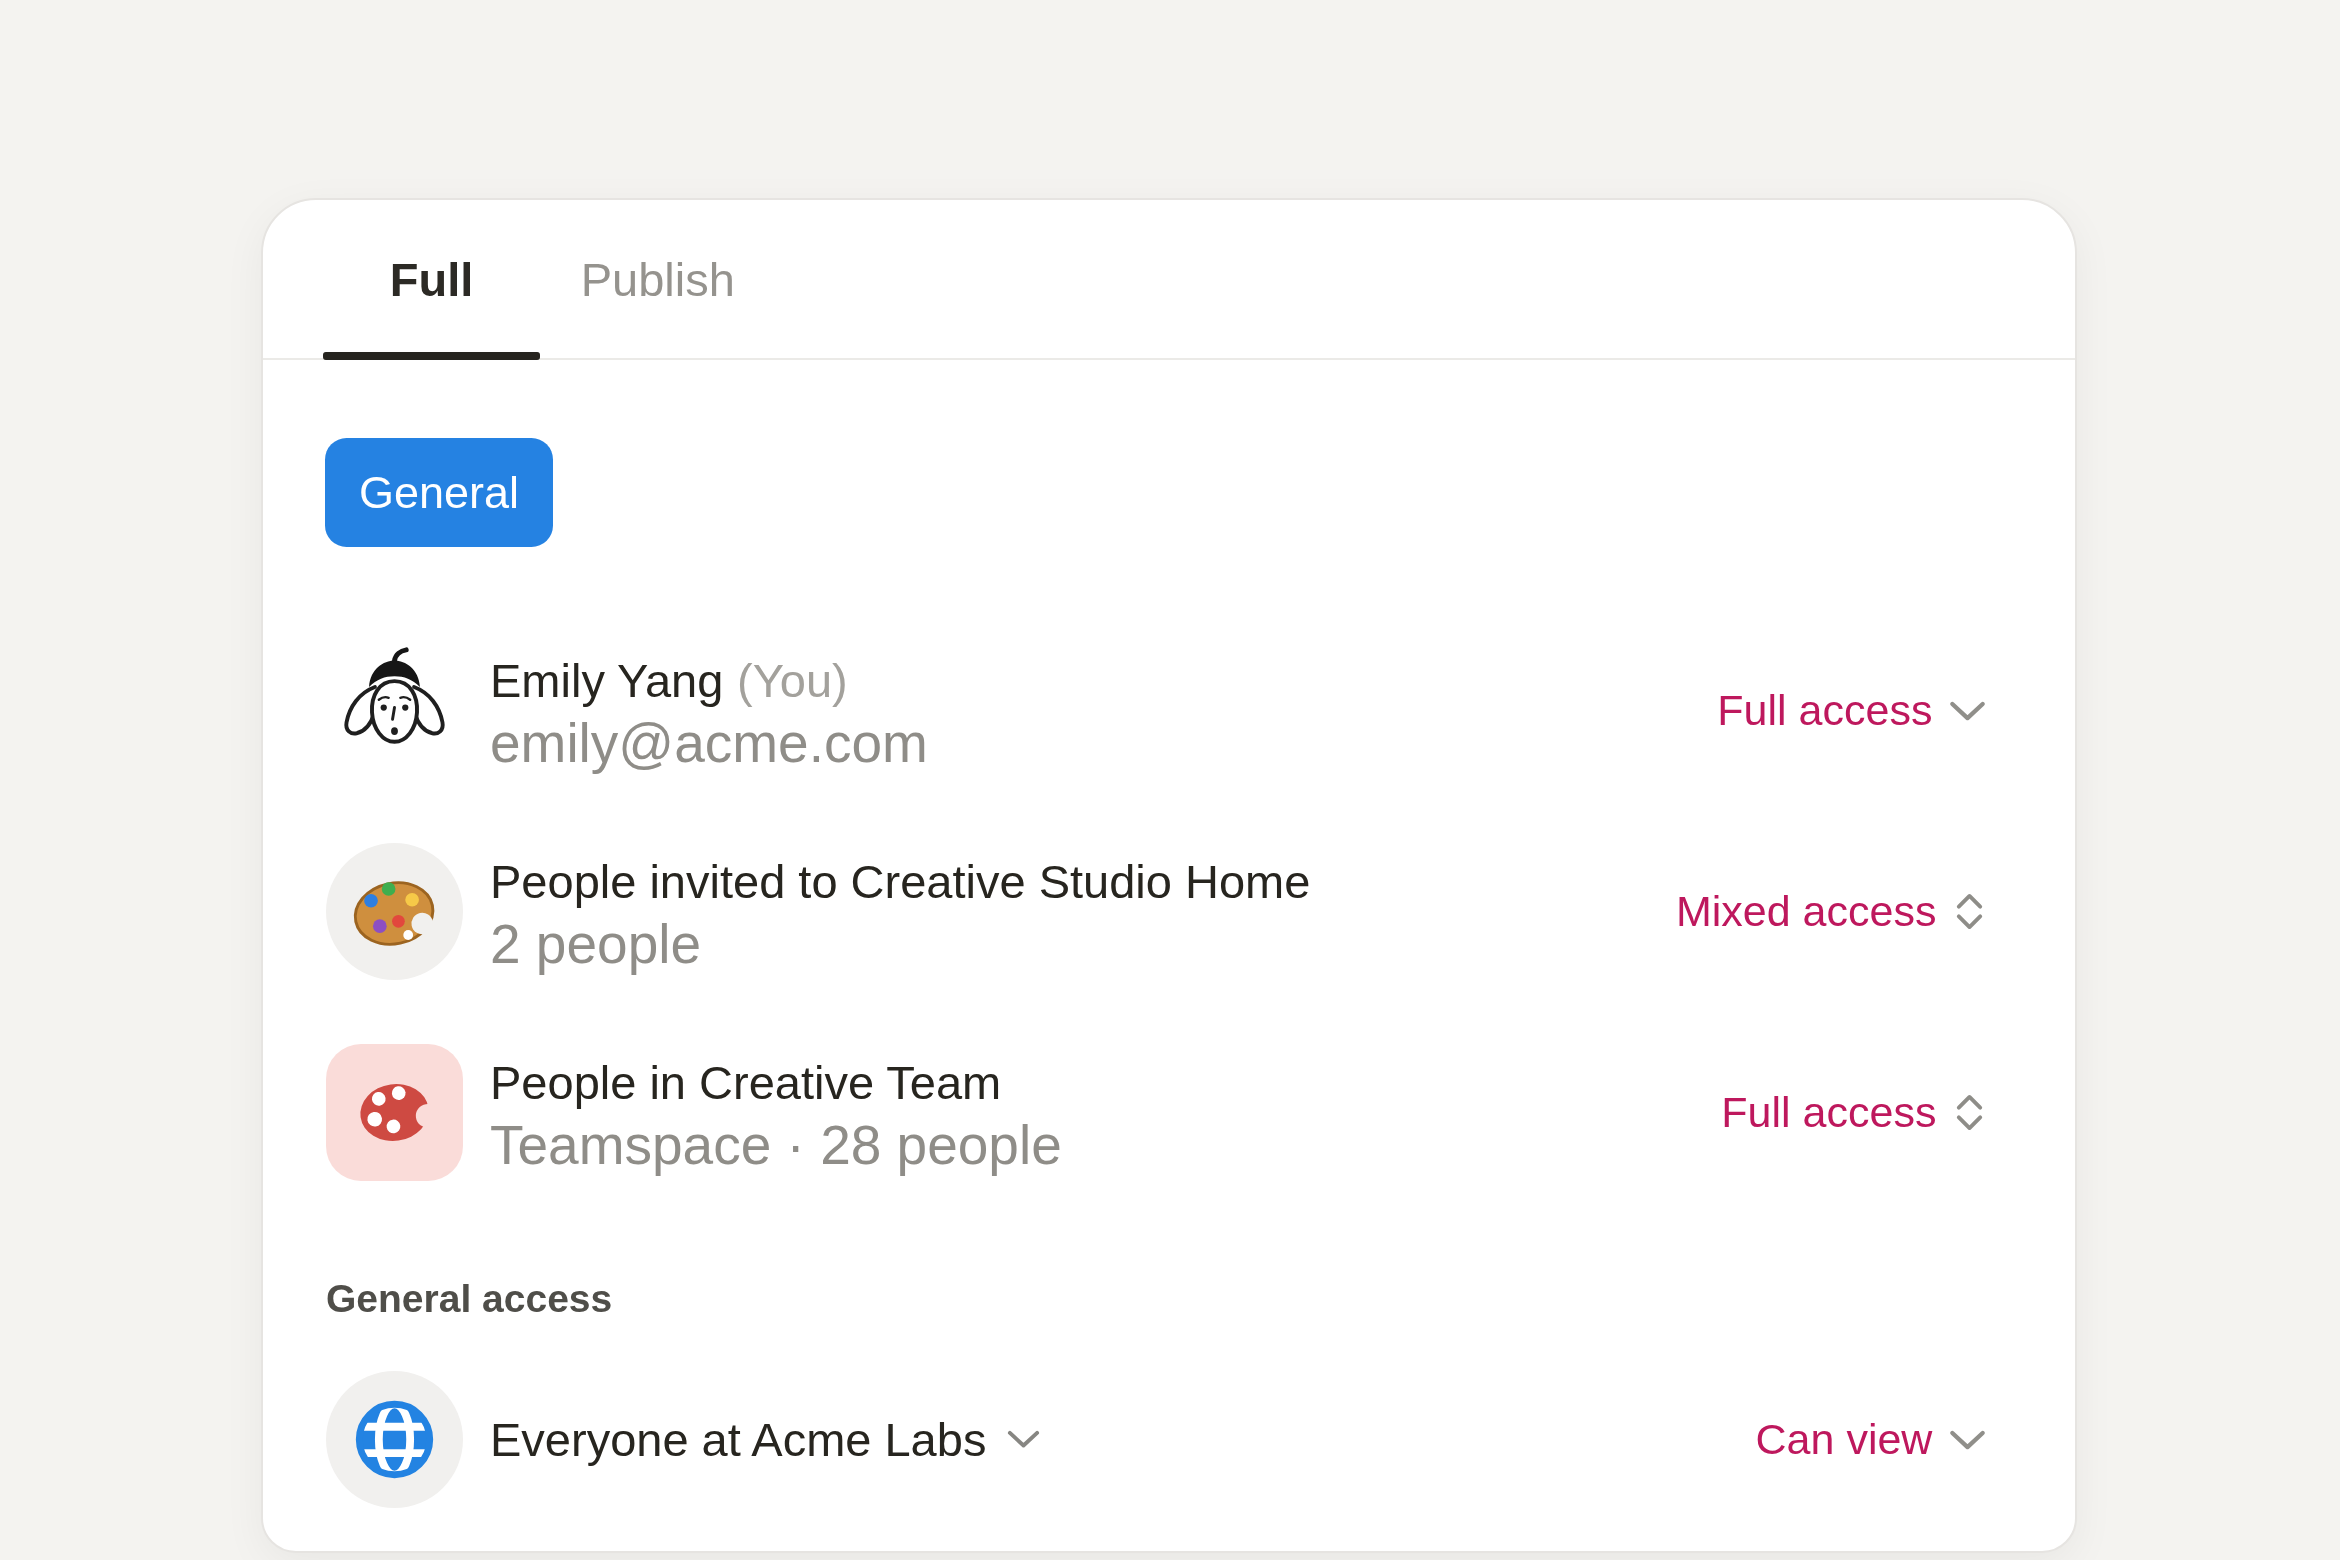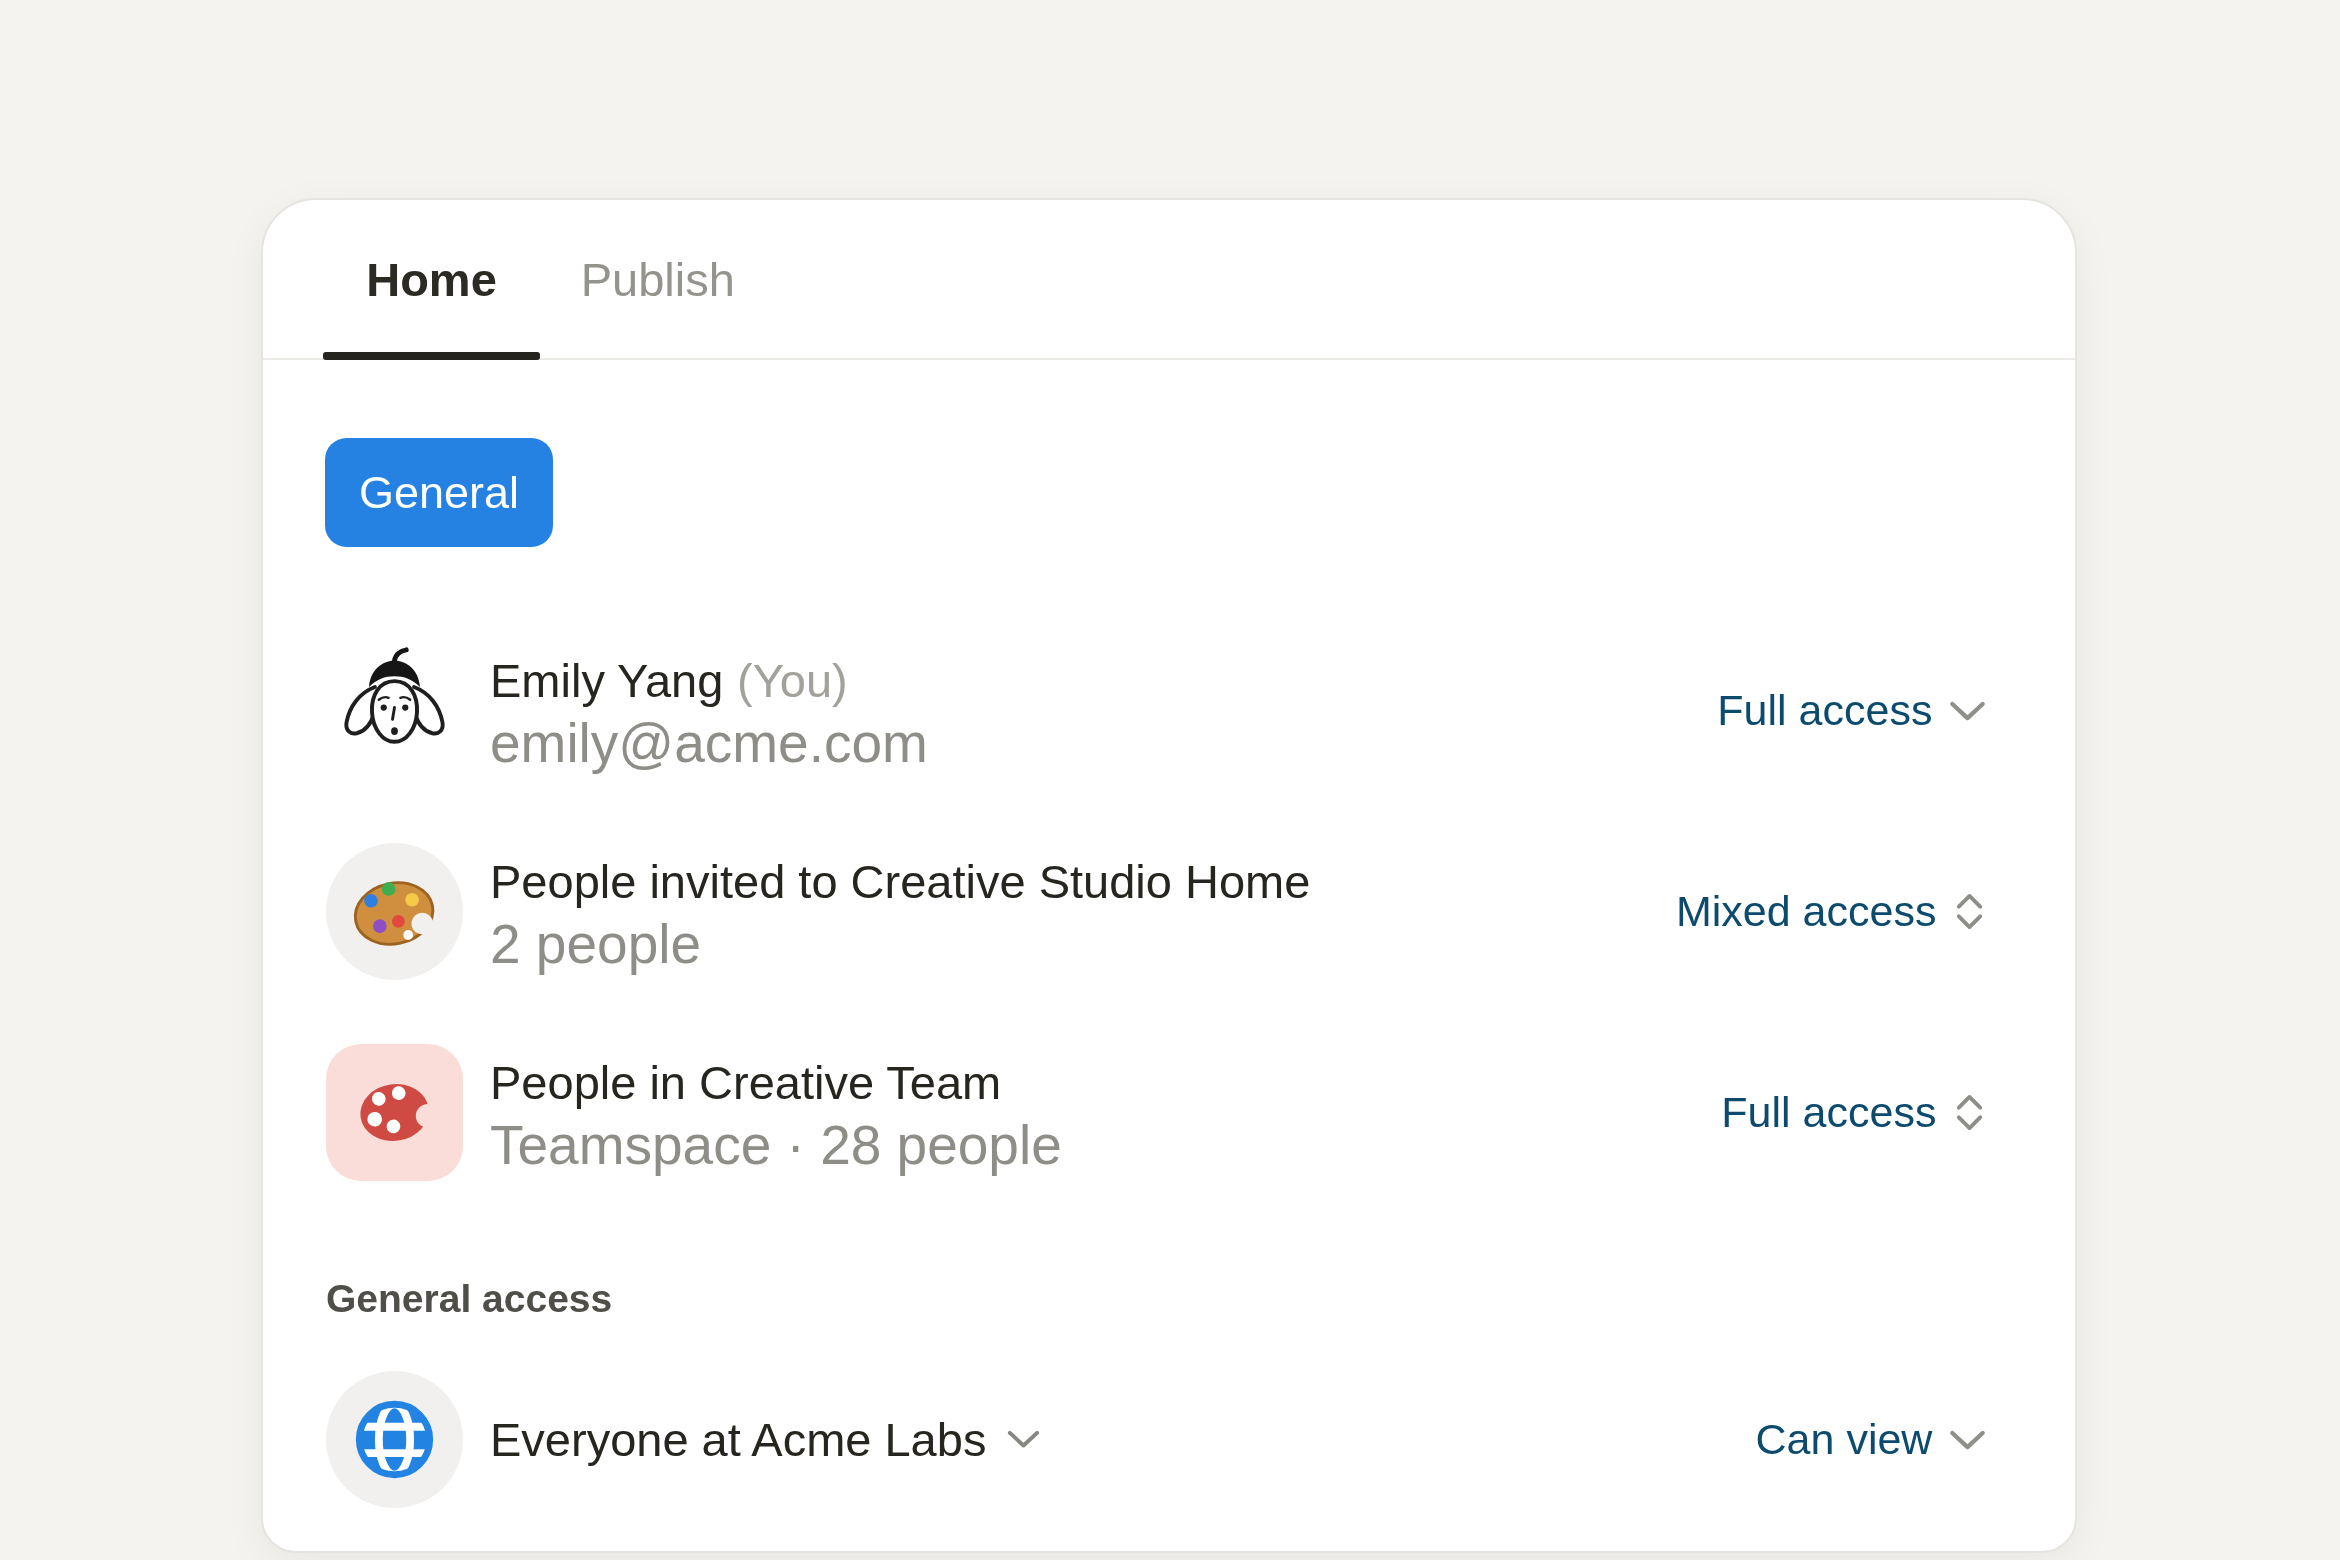--- a/index.html
+++ b/index.html
@@ -71,38 +71,38 @@
   }
   .avatar.gray { background:#f1f0ee; }
   .avatar.squircle { border-radius:35px; background:#fadcd9; }
   .avatar svg { width:137px; height:137px; display:block; }
   .row-text { flex:1; min-width:0; }
   .row-title { font-size:47px; font-weight:500; color:#27251f; line-height:57px; display:flex; align-items:center; }
   .row-title .suffix { color:#a3a19c; font-weight:400; margin-left:13.7px; }
   .row-sub { font-size:55px; color:#8f8d88; margin-top:9.8px; line-height:49px; }
   .access {
     display:flex; align-items:center; gap:15.6px;
-    font-size:43px; color:#0c4a6e; cursor:pointer; white-space:nowrap;
+    font-size:43px; color:#be185d; cursor:pointer; white-space:nowrap;
   }
   .chev { display:block; }
 
   
   .general-label { margin:92px 0 0 63px; font-size:39px; font-weight:600; color:#4f4e49; }
   .general-row { margin:45px 88px 0 63px; display:flex; align-items:center; height:146px; }
   .general-row .row-title { cursor:pointer; }
   .title-chev { margin-left:19.5px; }
 </style>
 </head>
 <body>
 
 <div class="card">
 
   <div class="tabs">
     <div class="tab tab-share">
-      <span class="tab-label">Home</span>
+      <span class="tab-label">Full</span>
       <span class="tab-underline"></span>
     </div>
     <div class="tab tab-publish">
       <span class="tab-label">Publish</span>
     </div>
   </div>
 
   <div class="invite-row">
     <button class="invite-btn">General</button>
   </div>

